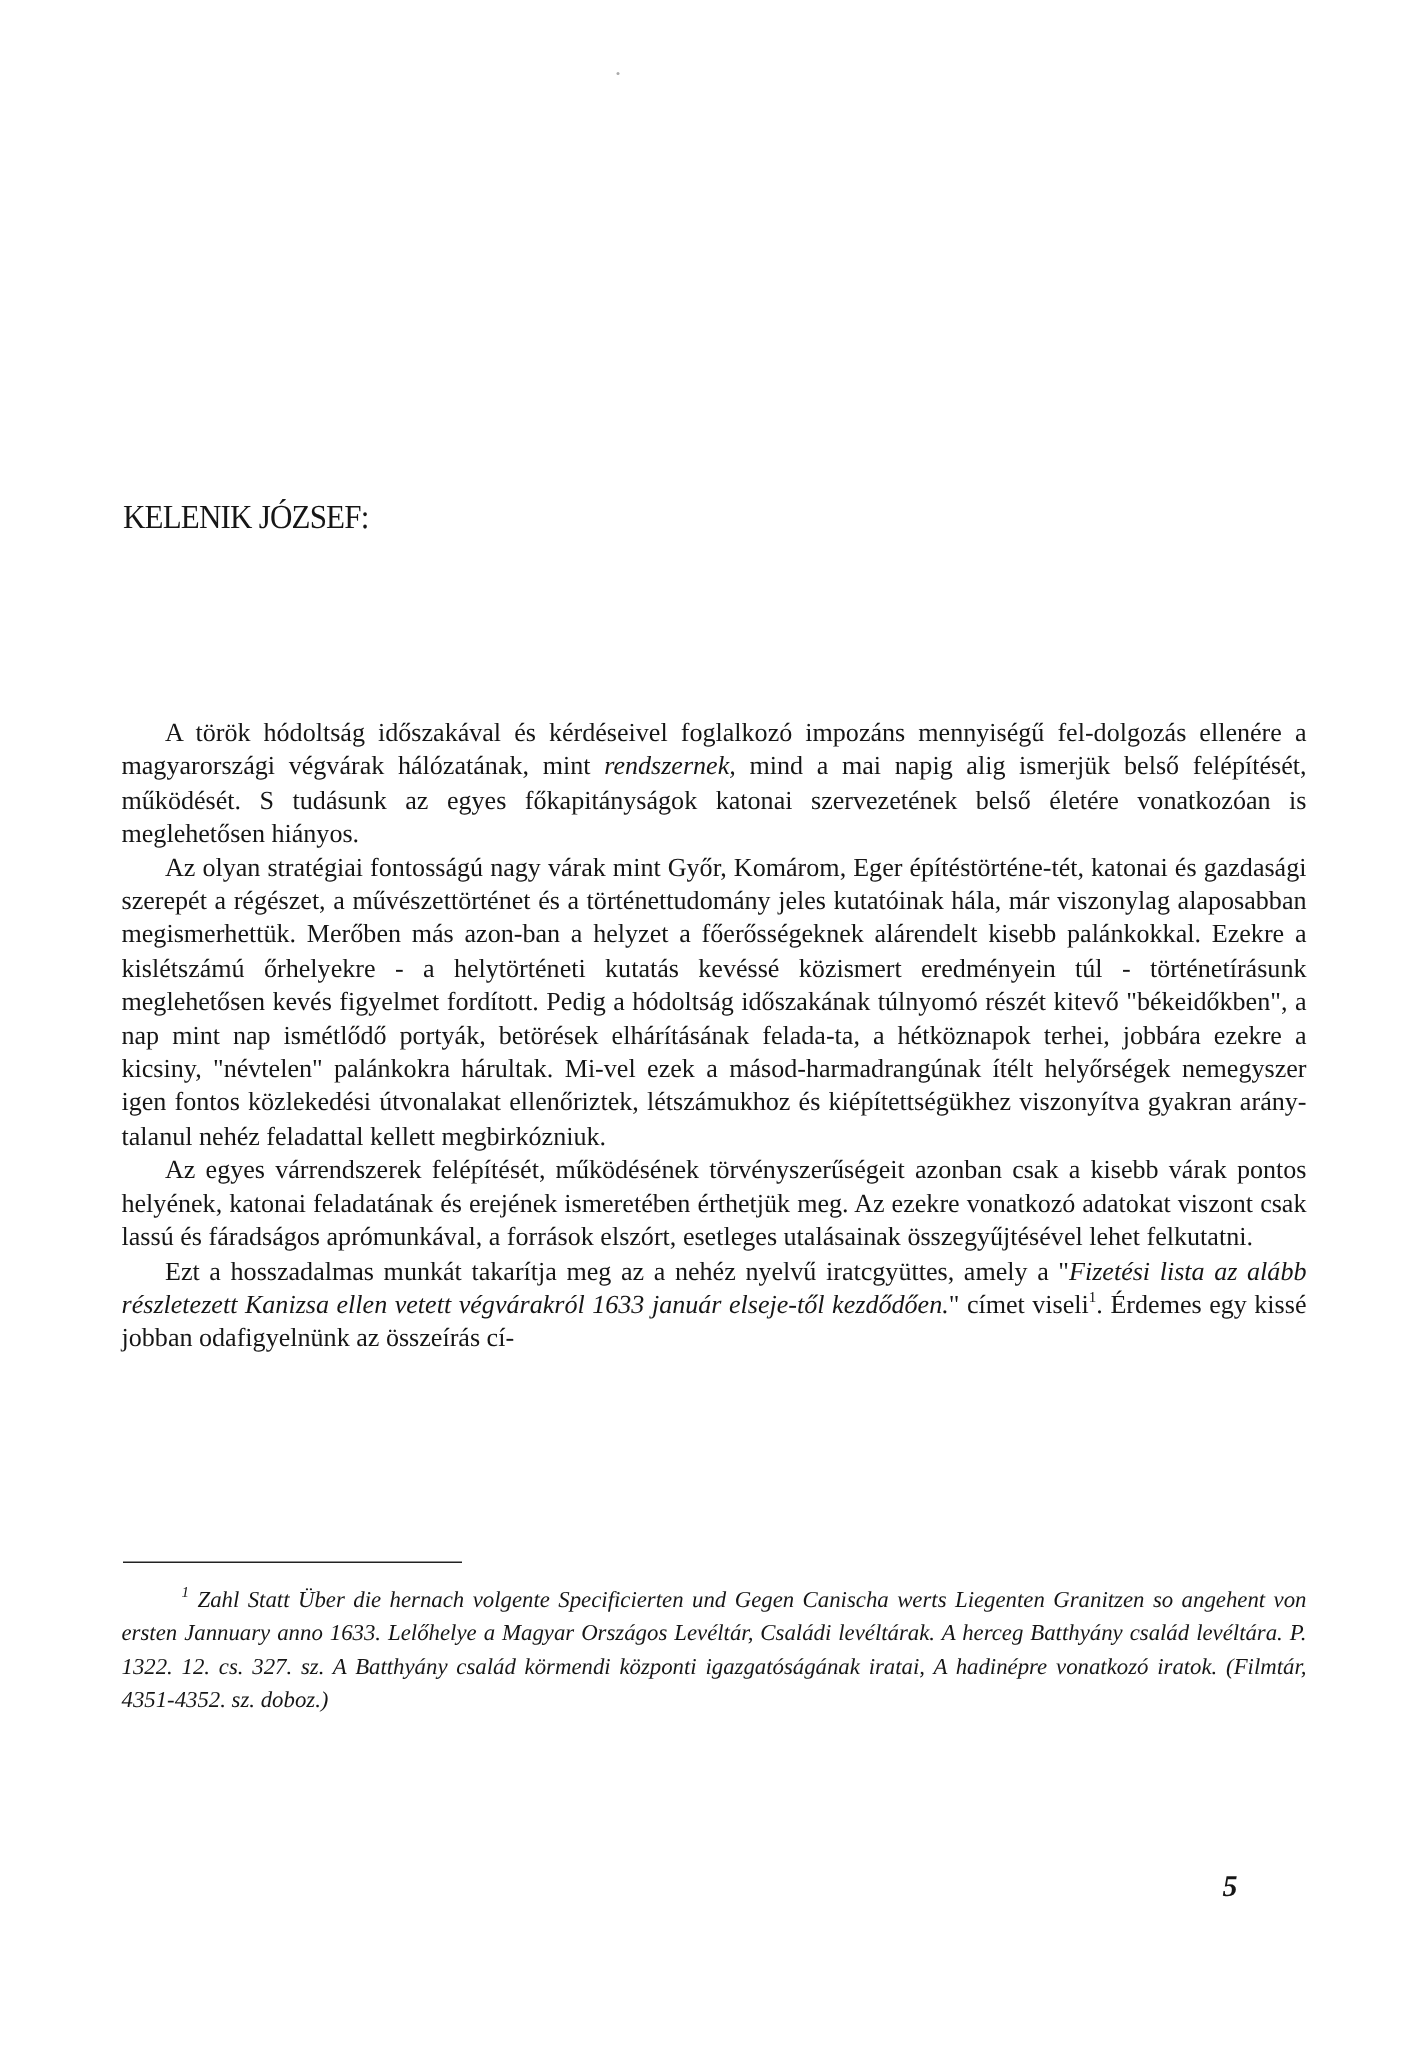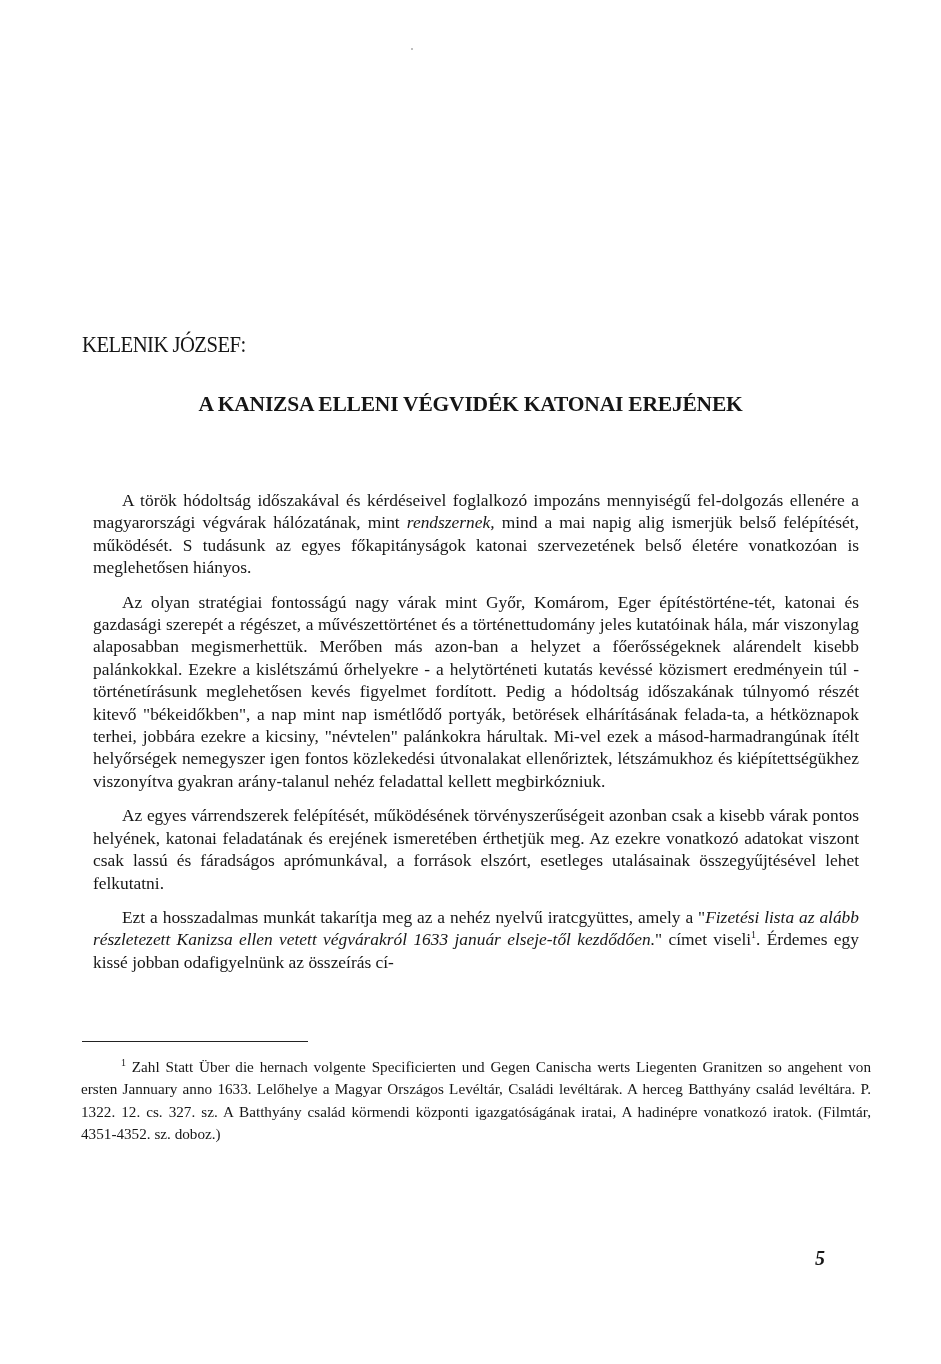--- a/index.html
+++ b/index.html
@@ -17,45 +17,44 @@
     .title {
       position: absolute; left: 0; width: 941px; top: 390px;
       text-align: center; margin: 0;
       font-size: 21.5px; font-weight: bold; line-height: 29px; letter-spacing: -0.2px;
     }
     .title span { display: block; }
     .body-text {
       position: absolute; left: 81px; width: 790px; top: 477px;
       font-size: 17.4px; line-height: 22.4px; margin: 0;
     }
-    .body-text p { margin: 12px; text-align: justify; text-indent: 29px; }
+    .body-text p { margin: 0; text-align: justify; text-indent: 29px; }
     .body-text i { font-style: italic; }
     .fn-rule {
       position: absolute; left: 82px; top: 1041px; width: 226px; height: 0;
       border-top: 1px solid #222;
     }
     .footnote {
       position: absolute; left: 81px; width: 790px; top: 1056px;
-      font-size: 15.2px; line-height: 22.3px; margin: 0; text-align: justify; text-indent: 40px;
+      font-size: 15.2px; line-height: 22.3px; margin: 0; text-align: justify; text-indent: 40px; font-style: italic;
     }
     sup { font-size: 10px; line-height: 0; vertical-align: super; }
     .page-number {
       position: absolute; left: 815px; top: 1247px;
       font-size: 20px; font-style: italic; font-weight: bold; margin: 0;
     }
   </style>
 </head>
 <body>
 
 <div class="speck" style="left:411px; top:48px;"></div>
 
 <h2 class="author">KELENIK JÓZSEF:</h2>
 
 <h1 class="title">
-  <span>A  KANIZSA ELLENI VÉGVIDÉK KATONAI EREJÉNEK</span>
 </h1>
 
 <div class="body-text">
   <p><span>A török hódoltság időszakával és kérdéseivel foglalkozó impozáns mennyiségű fel-dolgozás ellenére a magyarországi végvárak hálózatának, mint </span><i>rendszernek,</i><span> mind a mai napig alig ismerjük belső felépítését, működését. S tudásunk az egyes főkapitányságok katonai szervezetének belső életére vonatkozóan is meglehetősen hiányos.</span></p>
   <p><span>Az olyan stratégiai fontosságú nagy várak mint Győr, Komárom,  Eger építéstörténe-tét, katonai és gazdasági szerepét a régészet, a művészettörténet és a történettudomány jeles kutatóinak hála, már viszonylag alaposabban megismerhettük. Merőben más azon-ban a helyzet a főerősségeknek alárendelt  kisebb palánkokkal. Ezekre a kislétszámú őrhelyekre - a helytörténeti kutatás kevéssé közismert eredményein túl -  történetírásunk meglehetősen kevés figyelmet fordított. Pedig a hódoltság időszakának túlnyomó részét kitevő "békeidőkben", a nap mint nap ismétlődő portyák, betörések elhárításának felada-ta, a hétköznapok terhei, jobbára ezekre a kicsiny, "névtelen" palánkokra hárultak. Mi-vel ezek a másod-harmadrangúnak ítélt helyőrségek nemegyszer igen fontos közlekedési útvonalakat ellenőriztek, létszámukhoz és kiépítettségükhez viszonyítva gyakran arány-talanul nehéz feladattal kellett megbirkózniuk.</span></p>
   <p><span>Az egyes várrendszerek felépítését, működésének törvényszerűségeit azonban csak a kisebb várak pontos helyének, katonai feladatának és erejének ismeretében érthetjük meg. Az ezekre vonatkozó adatokat viszont csak lassú és fáradságos aprómunkával, a források elszórt, esetleges utalásainak összegyűjtésével lehet felkutatni.</span></p>
   <p><span>Ezt a hosszadalmas munkát takarítja meg az a nehéz nyelvű iratcgyüttes, amely a "</span><i>Fizetési lista az alább részletezett Kanizsa ellen vetett végvárakról 1633 január elseje-től kezdődően.</i><span>" címet viseli</span><sup>1</sup><span>. Érdemes egy kissé jobban odafigyelnünk az összeírás cí-</span></p>
 </div>
 
 <div class="fn-rule"></div>

